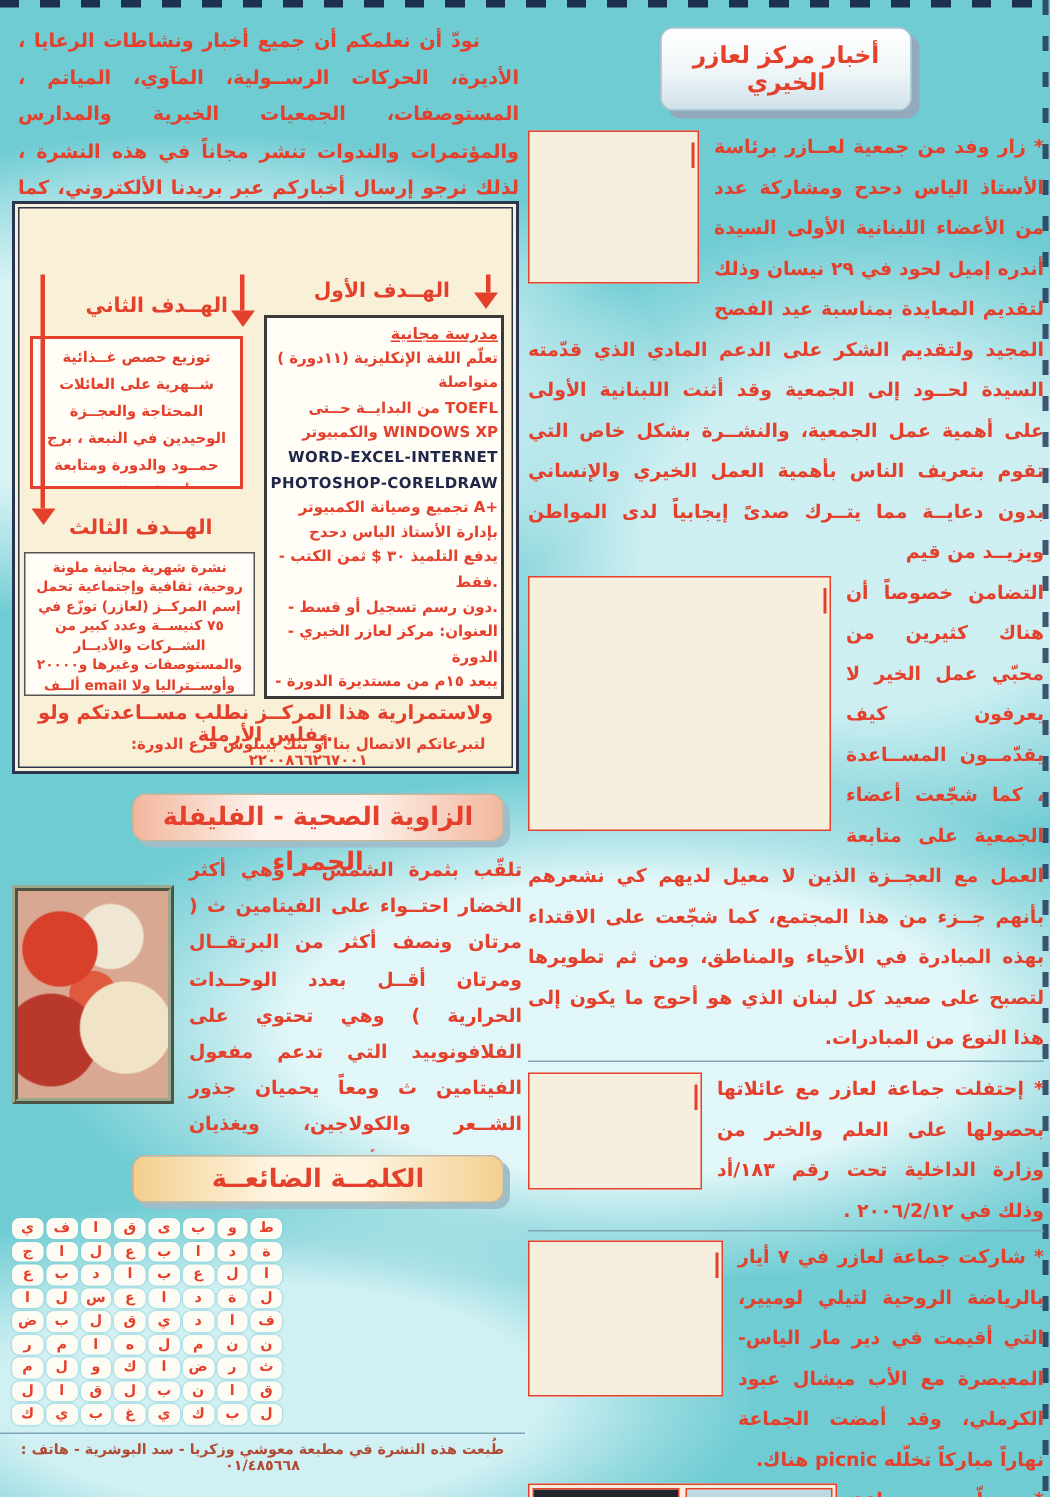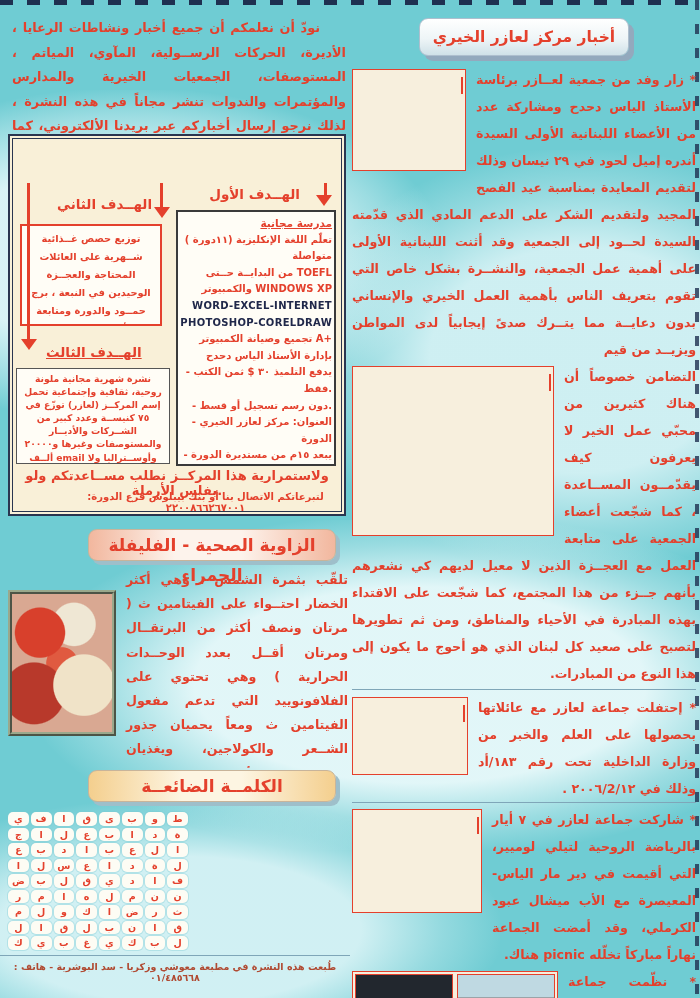--- a/index.html
+++ b/index.html
@@ -29,21 +29,21 @@
     background: repeating-linear-gradient(90deg,#1e3050 0 13px, transparent 13px 27px); }
   .cut-right { position:absolute; top:0; bottom:0; right:1px; width:4px;
     background: repeating-linear-gradient(180deg,#1e3050 0 10px, transparent 10px 24px); opacity:.8; }
 
   .col { position:absolute; direction: rtl; }
   .col-right { left:352px; top:12px; width:344px; }
   .col-left  { left:4px;  top:14px; width:346px; }
 
   
   .news-header-pill {
-    width:210px; margin:6px auto 10px;
+    width:168px; margin:6px auto 10px;
     background: linear-gradient(180deg,#ffffff 0%, #eef5f7 55%, #cfe1e8 100%);
     border:1px solid #aebfce; border-radius:9px;
     box-shadow: 5px 5px 0 0 #93a9bd;
     text-align:center; font-size:15.5px; padding:9px 6px; color:#e4402c;
   }
   .news-p { overflow:hidden; text-align:justify; font-size:12.6px; line-height:27px; }
   .news-p.sep { border-top:1.5px solid #7fa6b8; padding-top:3px; margin-top:0; }
   .p1b-end { border-bottom:1.5px solid #7fa6b8; padding-bottom:2px; margin-bottom:4px; }
 
   .photo { float:left; background:#f7efdd; border:1px solid #e4402c; padding:2px; margin:3px 10px 4px 0; }
@@ -203,21 +203,21 @@
         </div>
     </div>
 
     <div class="vline" style="left:150px; top:47px; height:24px;"></div>
     <div class="arrowhead" style="left:144px; top:71px;"></div>
     <div class="goal-label" style="top:60px; left:47px;">الهــدف الثاني</div>
     <div class="goal-box goal2-box">توزيع حصص غــذائية شــهرية على العائلات المحتاجة والعجــزة الوحيدين في النبعة ، برج حمــود والدورة ومتابعة أحوالهم الصحية.</div>
 
     <div class="vline" style="left:17px; top:47px; height:156px;"></div>
     <div class="arrowhead" style="left:11px; top:203px;"></div>
-    <div class="goal-label" style="top:208px; left:36px;text-decoration:underline;">الهــدف الثالث</div>
+    <div class="goal-label" style="top:208px; left:36px;">الهــدف الثالث</div>
     <div class="goal-box goal3-box">نشرة شهرية مجانية ملونة روحية، ثقافية وإجتماعية تحمل إسم المركــز (لعازر) توزّع في ٧٥ كنيســة وعدد كبير من الشــركات والأديــار والمستوصفات وغيرها و٢٠٠٠٠ ألــف email وأوســتراليا ولا يزال العمل مستمراً لتغطية أوســع.</div>
 
     <div class="goals-footer1">ولاستمرارية هذا المركــز نطلب مســاعدتكم ولو بفلس الأرملة.</div>
     <div class="goals-footer2">لتبرعاتكم الاتصال بنا أو بنك بيبلوس فرع الدورة: ٢٢٠٠٨٦٦٢٦٧٠٠١</div>
   </div>
 
   <div class="pill health-pill">الزاوية الصحية - الفليفلة الحمراء</div>
 
   <div class="health-body">
     <span class="ph-peppers"></span>

